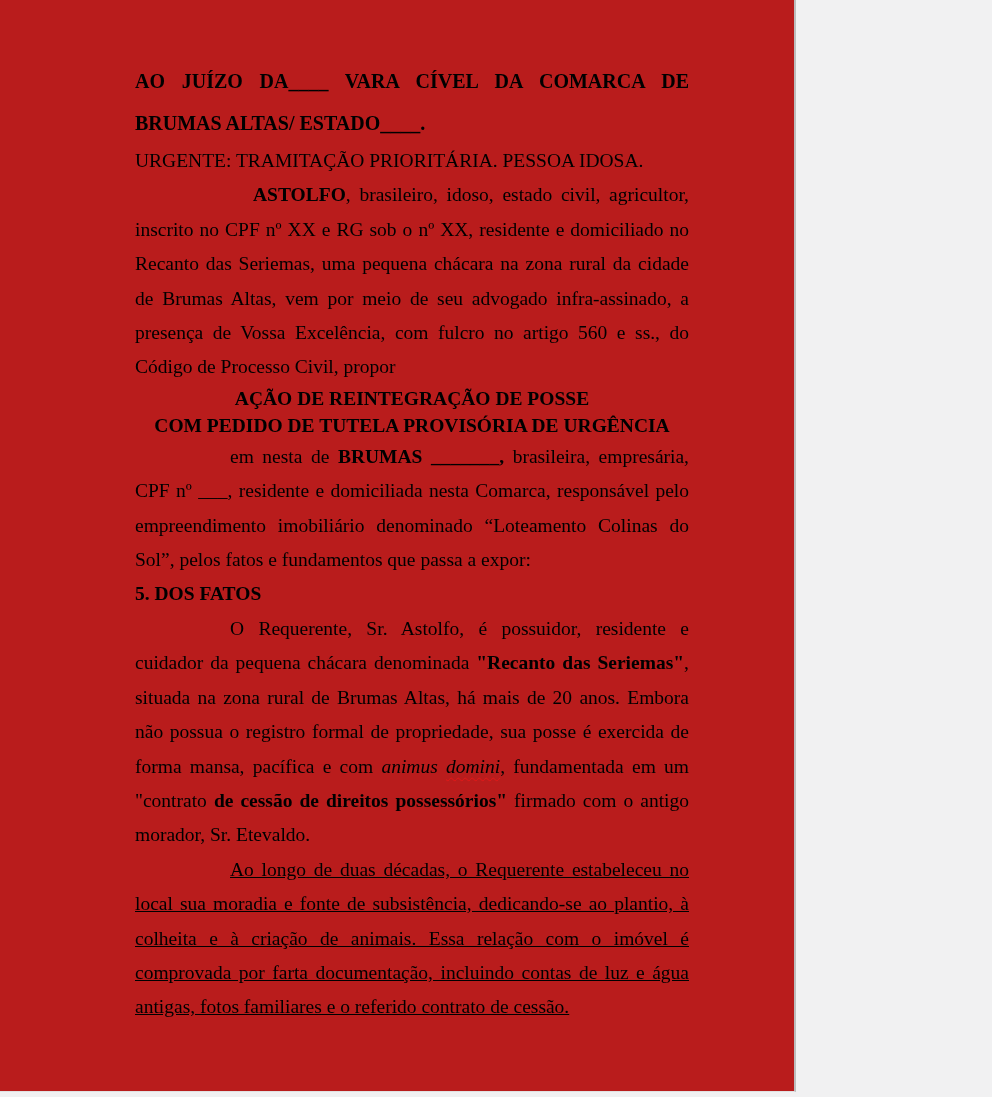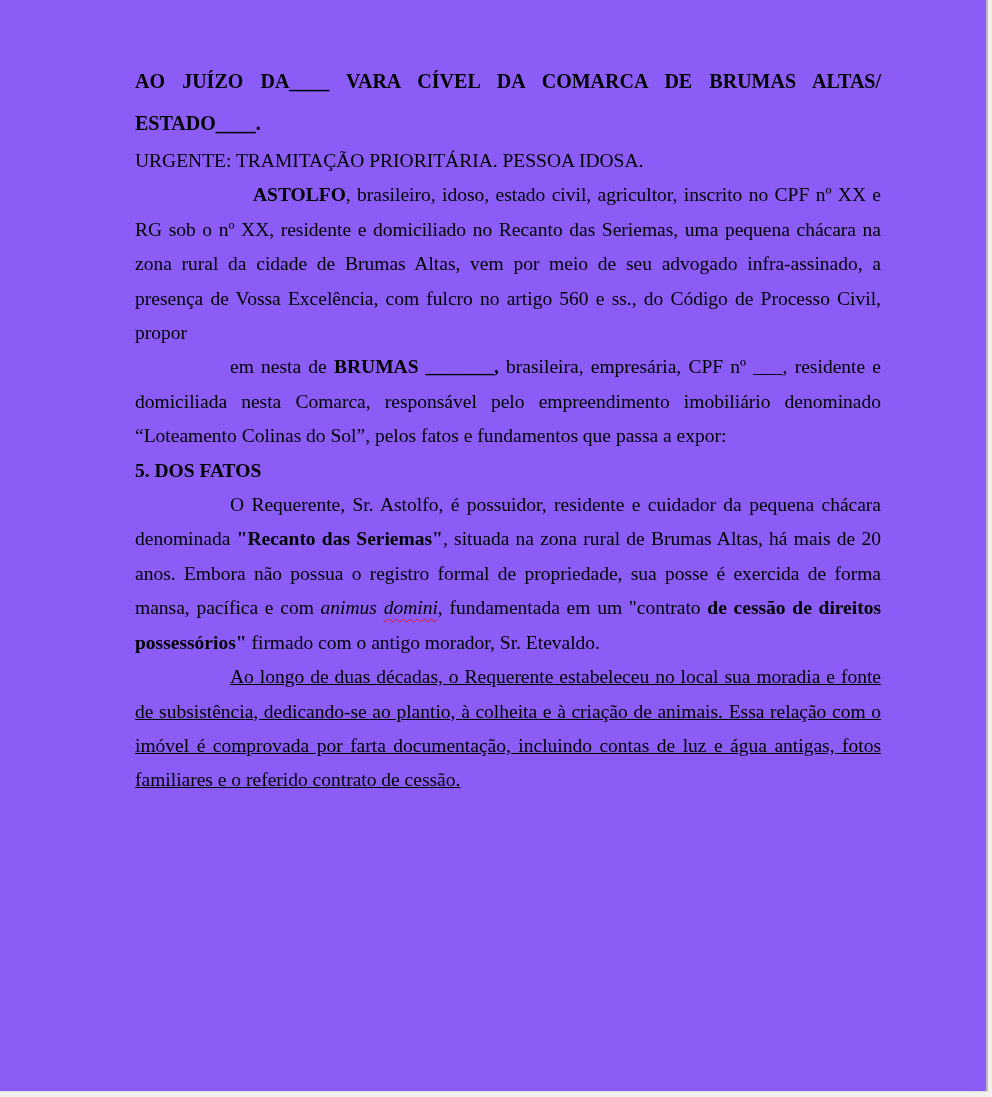--- a/index.html
+++ b/index.html
@@ -7,22 +7,22 @@
     position:relative;
     width:992px;height:1097px;
     background:#f1f1f2;
     overflow:hidden;
     font-family:"Liberation Serif","DejaVu Serif",serif;
     color:#000;
   }
   .page{
     position:absolute;top:0;left:0;
     box-sizing:border-box;
-    width:988px;height:1092px;
-    background:#8b5cf6;
+    width:796px;height:1092px;
+    background:#b91c1c;
     border-right:2px solid #bdbdbd;
     border-bottom:1px solid #e2e2e2;
     padding:60px 105px 0 135px;
     overflow:hidden;
   }
   .doc{
     font-size:19.5px;
     line-height:34.4px;
     text-align:justify;
   }
@@ -48,18 +48,19 @@
   .fact2{margin-top:4px;text-indent:95px;text-decoration:underline;}
 </style>
 </head>
 <body>
 
 <div class="page">
   <div class="doc">
       <p class="address"><span class="b">AO JUÍZO DA____ VARA CÍVEL DA COMARCA DE BRUMAS ALTAS/ ESTADO____.</span></p>
       <p class="urgent"><span>URGENTE: TRAMITAÇÃO PRIORITÁRIA. PESSOA IDOSA.</span></p>
       <p class="qualification"><span class="b">ASTOLFO</span><span>, brasileiro, idoso, estado civil, agricultor, inscrito no CPF nº XX e RG sob o nº XX, residente e domiciliado no Recanto das Seriemas, uma pequena chácara na zona rural da cidade de Brumas Altas, vem por meio de seu advogado infra-assinado, a presença de Vossa Excelência, com fulcro no artigo 560 e ss., do Código de Processo Civil, propor</span></p>
+      <p class="title"><span>AÇÃO DE REINTEGRAÇÃO DE POSSE</span><br><span>COM PEDIDO DE TUTELA PROVISÓRIA DE URGÊNCIA</span></p>
       <p class="defendant"><span>em nesta de </span><span class="b">BRUMAS _______,</span><span> brasileira, empresária, CPF nº ___, residente e domiciliada nesta Comarca, responsável pelo empreendimento imobiliário denominado “Loteamento Colinas do Sol”, pelos fatos e fundamentos que passa a expor:</span></p>
       <p class="heading"><span class="b">5. DOS FATOS</span></p>
       <p class="fact1"><span>O Requerente, Sr. Astolfo, é possuidor, residente e cuidador da pequena chácara denominada </span><span class="b">"Recanto das Seriemas"</span><span>, situada na zona rural de Brumas Altas, há mais de 20 anos. Embora não possua o registro formal de propriedade, sua posse é exercida de forma mansa, pacífica e com </span><span class="i">animus </span><span class="i sq">domini</span><span>, fundamentada em um "contrato </span><span class="b">de cessão de direitos possessórios"</span><span> firmado com o antigo morador, Sr. Etevaldo.</span></p>
       <p class="fact2"><span>Ao longo de duas décadas, o Requerente estabeleceu no local sua moradia e fonte de subsistência, dedicando-se ao plantio, à colheita e à criação de animais. Essa relação com o imóvel é comprovada por farta documentação, incluindo contas de luz e água antigas, fotos familiares e o referido contrato de cessão.</span></p>
     </div>
 </div>
 
 </body></html>

